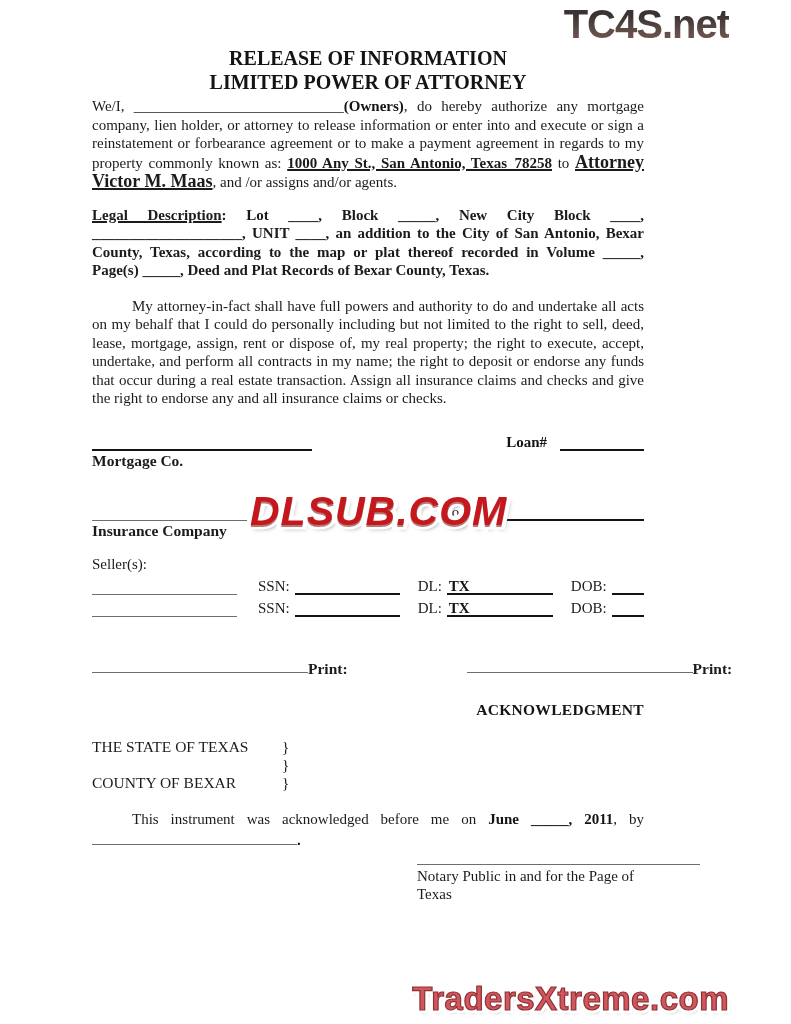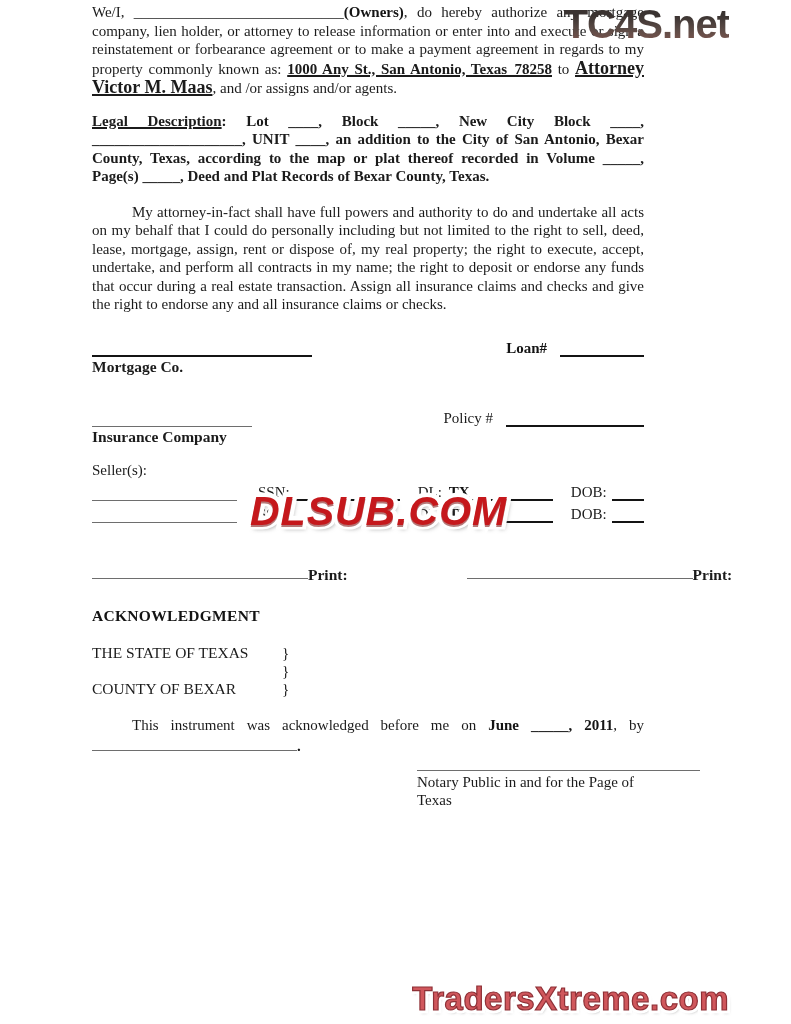--- a/index.html
+++ b/index.html
@@ -43,21 +43,21 @@
   .dl-line b{font-size:15px;}
   .dob-line{flex:1 1 auto;}
 
   
   .print-row{display:flex; margin-top:42px;}
   .print-block{display:flex; }
   .print-block + .print-block{margin-left:119px;}
   .print-label{font-weight:bold; font-size:15.5px; margin-top:1px;}
 
   
-  .ack-heading{text-align:left; font-weight:bold; font-size:15.5px; margin-top:23px; letter-spacing:.3px; color:#141414;}
+  .ack-heading{text-align:right; font-weight:bold; font-size:15.5px; margin-top:23px; letter-spacing:.3px; color:#141414;}
   .state-block{margin-top:19px; font-size:15.5px; line-height:18px;}
   .state-row{display:flex;}
   .st-label{width:190px;}
   .brace{font-size:15px;}
   .ack-sentence{margin:18px 0 0; font-size:15px; line-height:18.5px; text-align:justify; text-align-last:justify; text-indent:40px;}
   .ack-name-line{margin-top:3px; font-size:15px;}
   .notary{margin-left:325px; margin-top:14px; font-size:15px; line-height:18px;}
   .notary-line{display:block; height:1px; border-bottom:1.5px solid #6e6e6e; width:283px; margin-bottom:2px;}
 
   
@@ -86,20 +86,24 @@
 </style>
 </head>
 <body>
 
 <div class="page">
 
   <div class="wm-tc4s">TC4S.net</div>
 
   <div class="content">
 
+    <div class="title">
+      <div>RELEASE OF INFORMATION</div>
+      <div>LIMITED POWER OF ATTORNEY</div>
+    </div>
 
     <p class="para p1"><span>We/I, </span><span>____________________________</span><b>(Owners)</b><span>, do hereby authorize any mortgage company, lien holder, or attorney to release information or enter into and execute or sign a reinstatement or forbearance agreement or to make a payment agreement in regards to my property commonly known as: </span><span class="addr">1000 Any St., San Antonio, Texas_78258</span><span> to </span><span class="attorney">Attorney Victor M. Maas</span><span>, and /or assigns and/or agents.</span></p>
 
     <p class="para p2"><span class="u-label">Legal Description</span><span>: Lot ____, Block _____, New City Block ____, ____________________, UNIT ____, an addition to the City of San Antonio, Bexar County, Texas, according to the map or plat thereof recorded in Volume _____, Page(s) _____, Deed and Plat Records of Bexar County, Texas.</span></p>
 
     <p class="para p3">My attorney-in-fact shall have full powers and authority to do and undertake all acts on my behalf that I could do personally including but not limited to the right to sell, deed, lease, mortgage, assign, rent or dispose of, my real property; the right to execute, accept, undertake, and perform all contracts in my name; the right to deposit or endorse any funds that occur during a real estate transaction.  Assign all insurance claims and checks and give the right to endorse any and all insurance claims or checks.</p>
 
     <div class="sig-row m-row">
       <span class="ln w220"></span>
       <span class="group">

